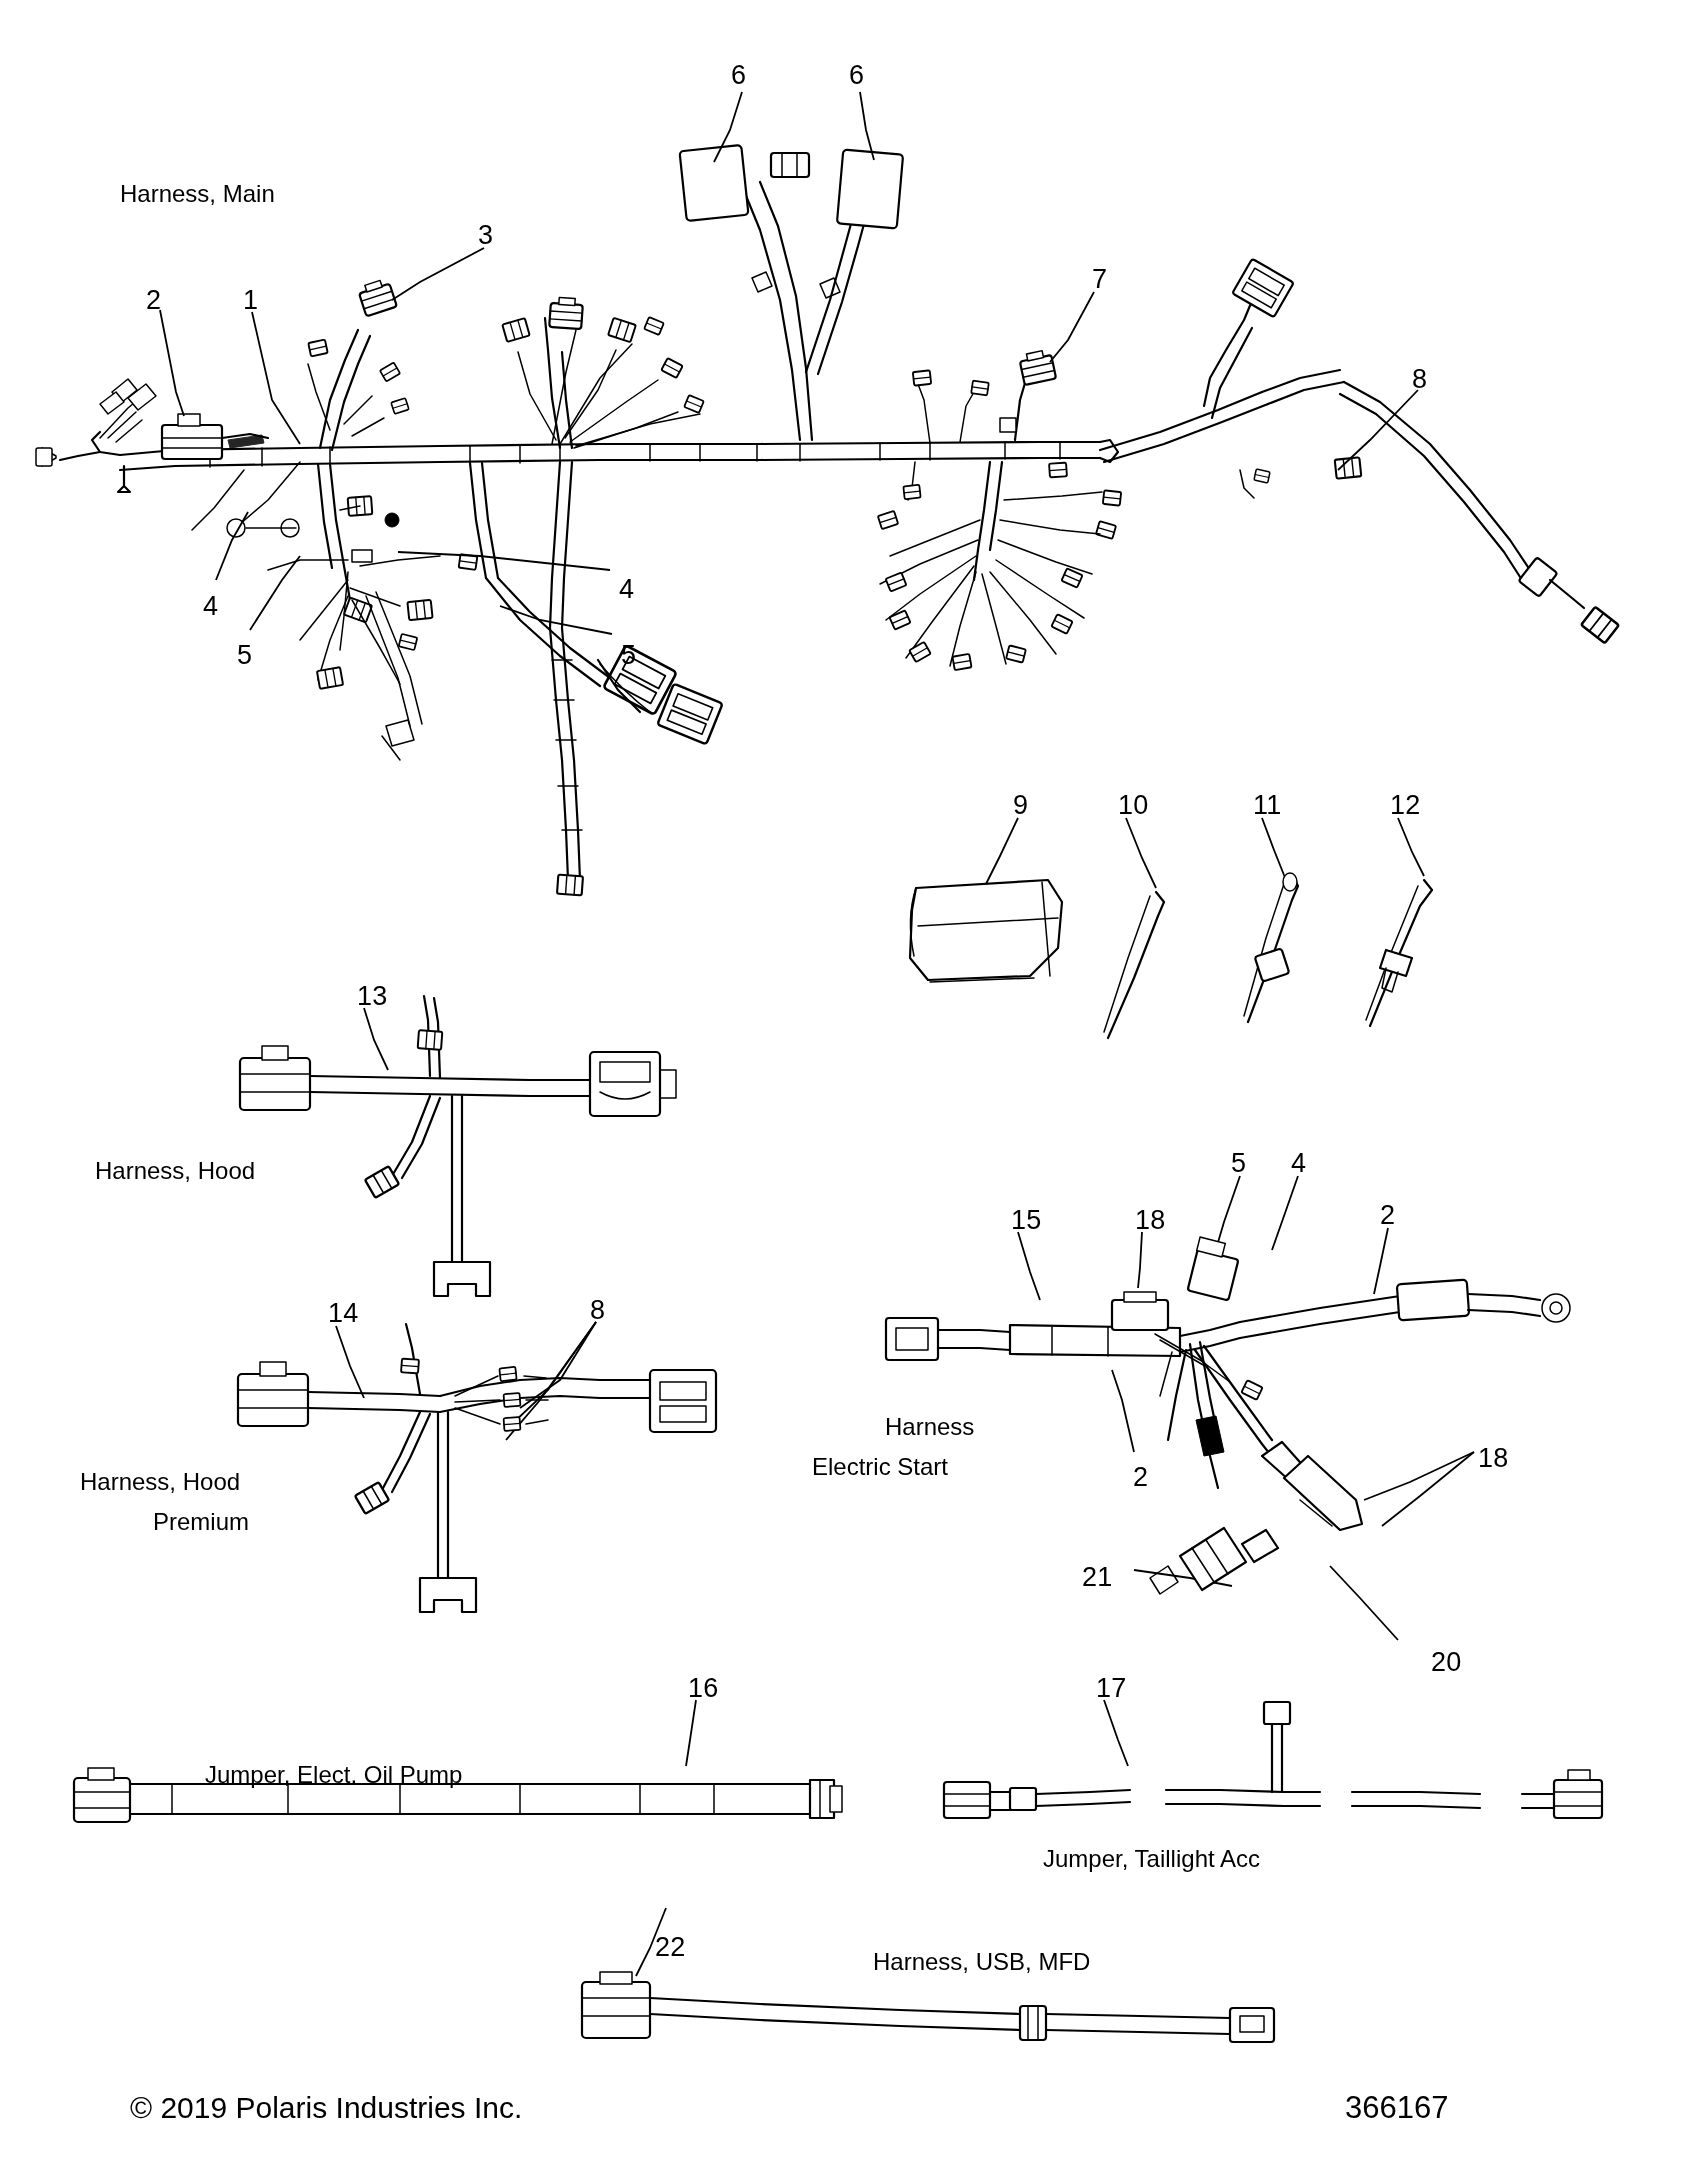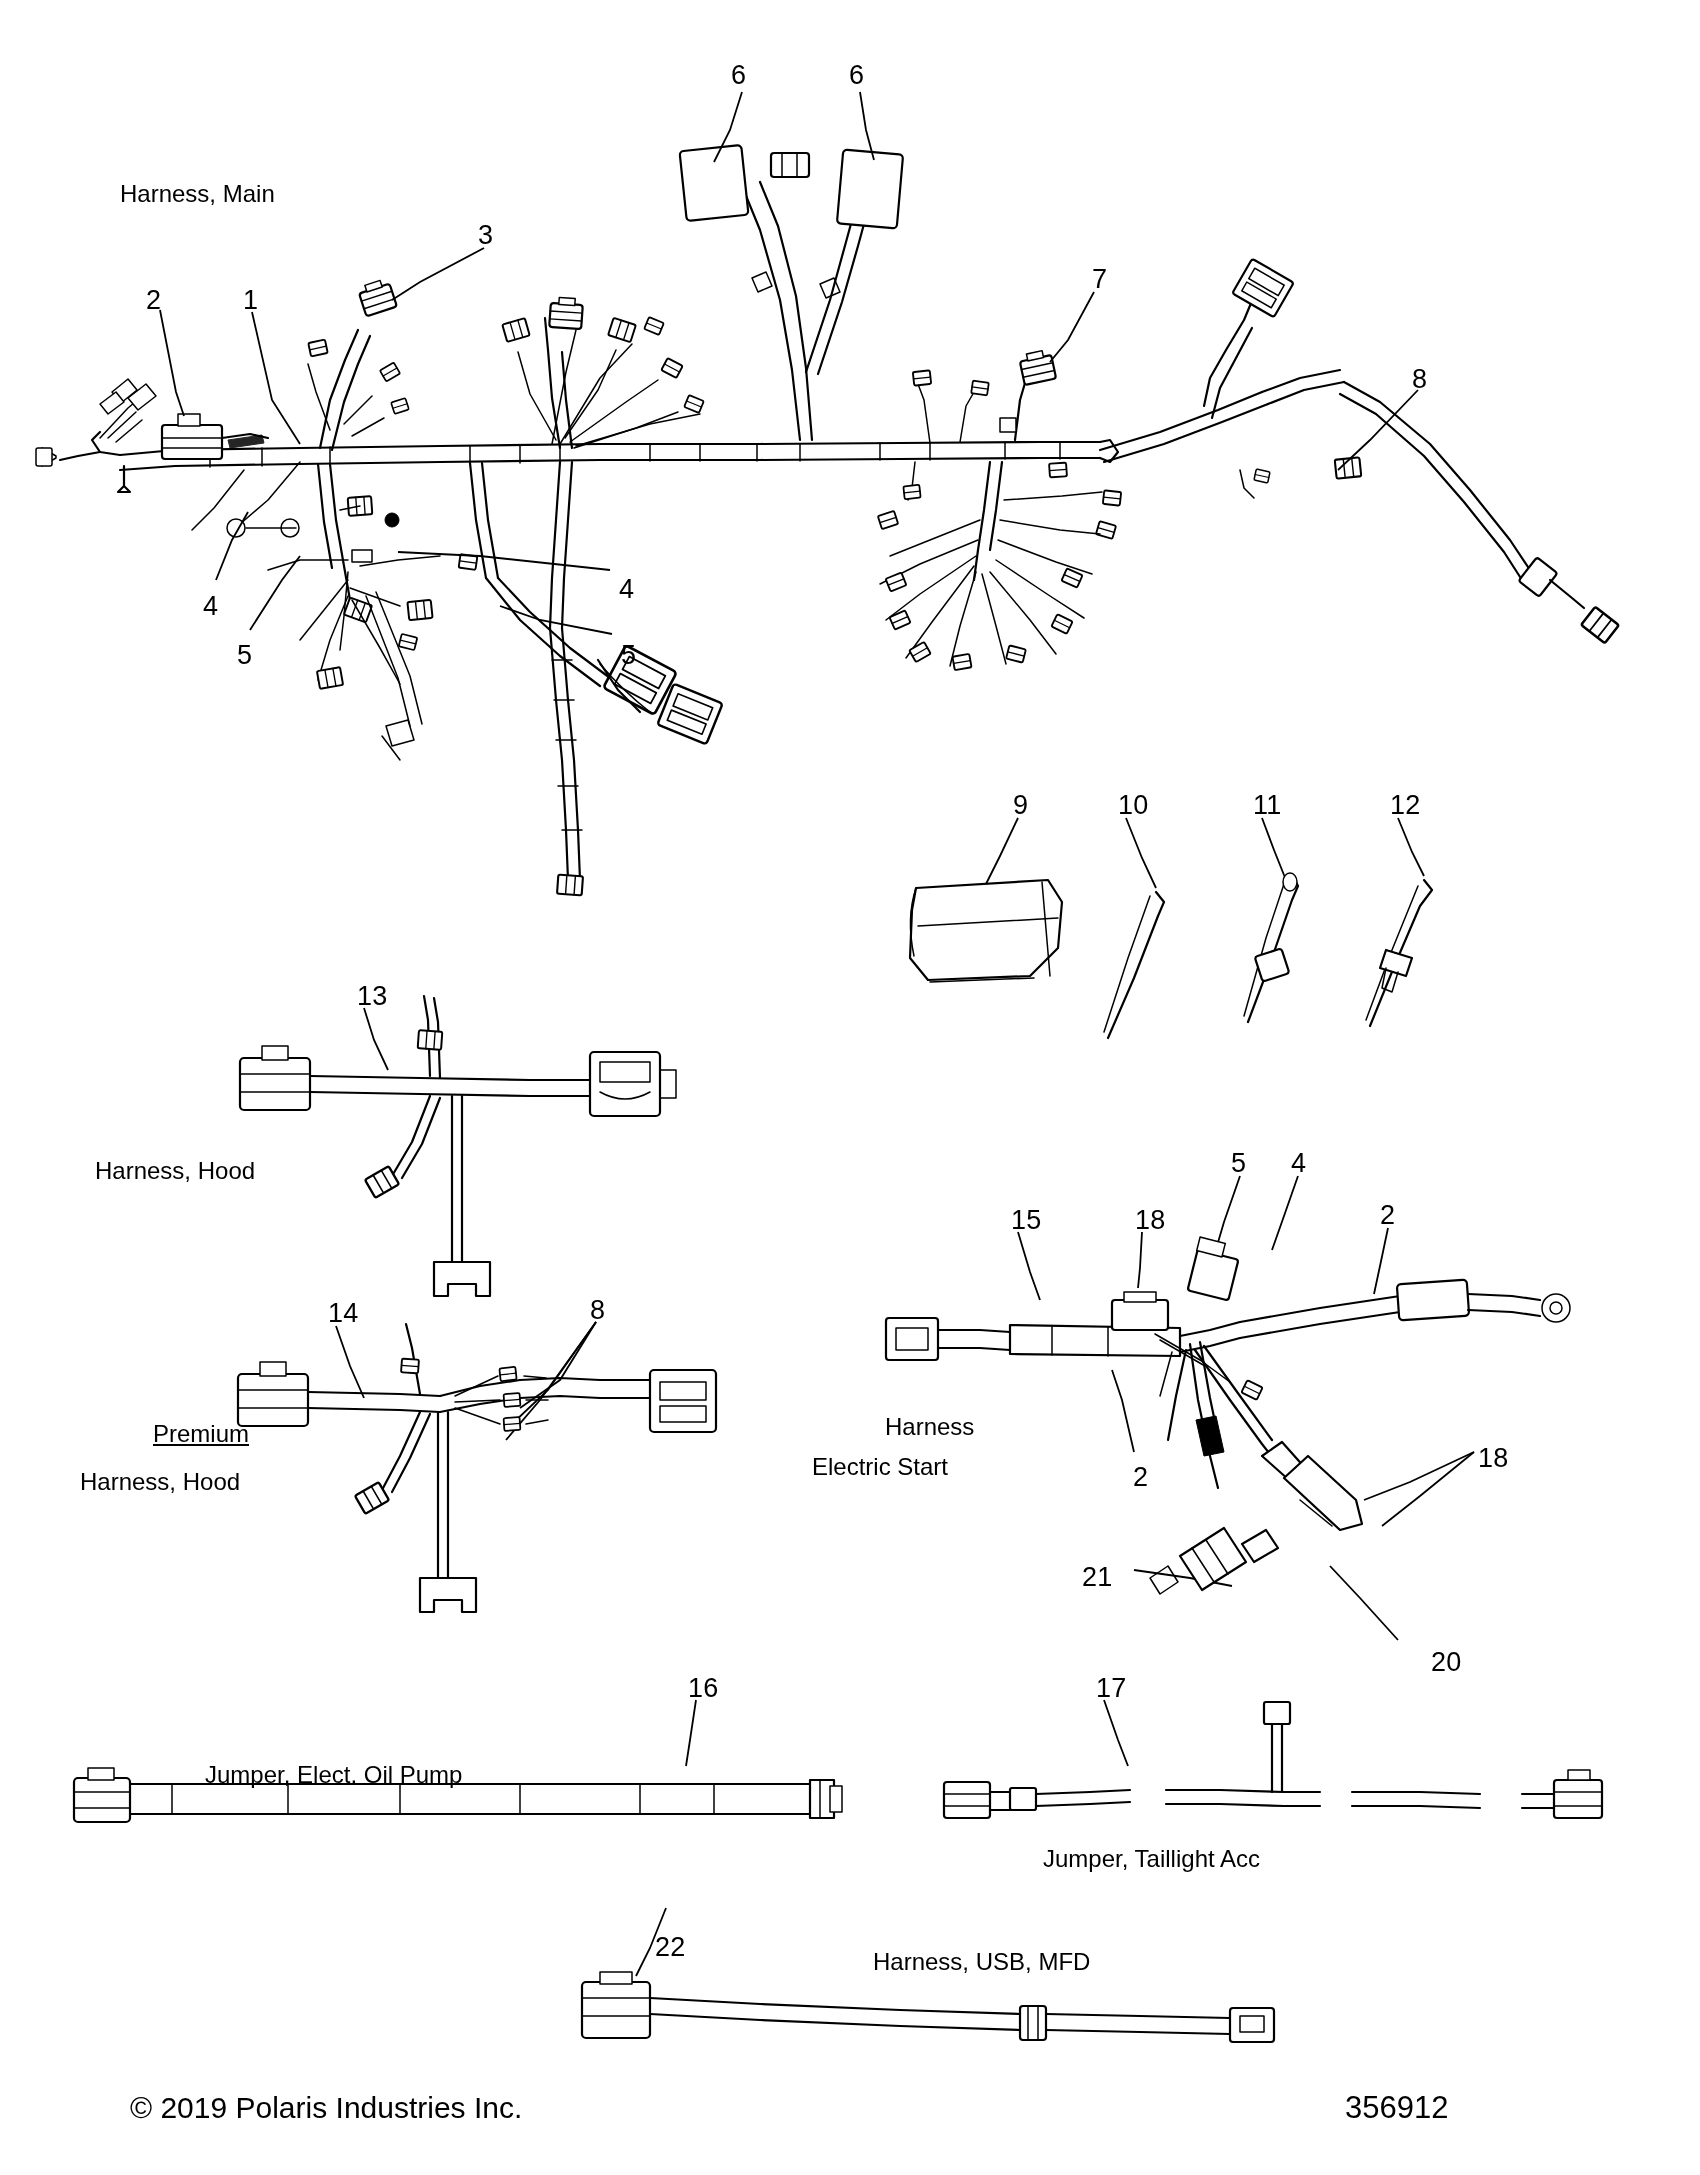--- a/index.html
+++ b/index.html
@@ -566,21 +566,21 @@
       <path class="ln" d="M1046 2014 L1140 2016 L1230 2018"></path>
       <path class="ln" d="M1046 2030 L1140 2032 L1230 2034"></path>
       <rect class="bodyf" x="1230" y="2008" width="44" height="34" rx="3"></rect>
       <rect class="bodyfT" x="1240" y="2016" width="24" height="16"></rect>
     </g>
   </svg>
 
   <div class="lbl title" style="left:120px; top:180px;">Harness, Main</div>
   <div class="lbl title" style="left:95px;  top:1157px;">Harness, Hood</div>
   <div class="lbl title" style="left:80px;  top:1468px;">Harness, Hood</div>
-  <div class="lbl title" style="left:153px; top:1420px;text-decoration:underline;">Premium</div>
+  <div class="lbl title" style="left:153px; top:1508px;">Premium</div>
   <div class="lbl title" style="left:885px; top:1413px;">Harness</div>
   <div class="lbl title" style="left:812px; top:1453px;">Electric Start</div>
   <div class="lbl title" style="left:205px; top:1761px;">Jumper, Elect. Oil Pump</div>
   <div class="lbl title" style="left:1043px; top:1845px;">Jumper, Taillight Acc</div>
   <div class="lbl title" style="left:833px; top:1948px;margin-left:40px;">Harness, USB, MFD</div>
 
   <div class="lbl callout" style="left:731px;  top:60px;">6</div>
   <div class="lbl callout" style="left:849px;  top:60px;">6</div>
   <div class="lbl callout" style="left:478px;  top:220px;">3</div>
   <div class="lbl callout" style="left:146px;  top:285px;">2</div>
@@ -605,15 +605,15 @@
   <div class="lbl callout" style="left:1135px; top:1205px;">18</div>
   <div class="lbl callout" style="left:1133px; top:1462px;">2</div>
   <div class="lbl callout" style="left:1478px; top:1443px;">18</div>
   <div class="lbl callout" style="left:1082px; top:1562px;">21</div>
   <div class="lbl callout" style="left:1403px; top:1647px;margin-left:28px;">20</div>
   <div class="lbl callout" style="left:688px;  top:1673px;">16</div>
   <div class="lbl callout" style="left:1096px; top:1673px;">17</div>
   <div class="lbl callout" style="left:655px;  top:1932px;">22</div>
 
   <div class="lbl footer" style="left:130px; top:2090px;">© 2019 Polaris Industries Inc.</div>
-  <div class="lbl partno" style="left:1345px; top:2090px;">356912</div>
+  <div class="lbl partno" style="left:1345px; top:2090px;">366167</div>
 
 </div>
 
 </body></html>

